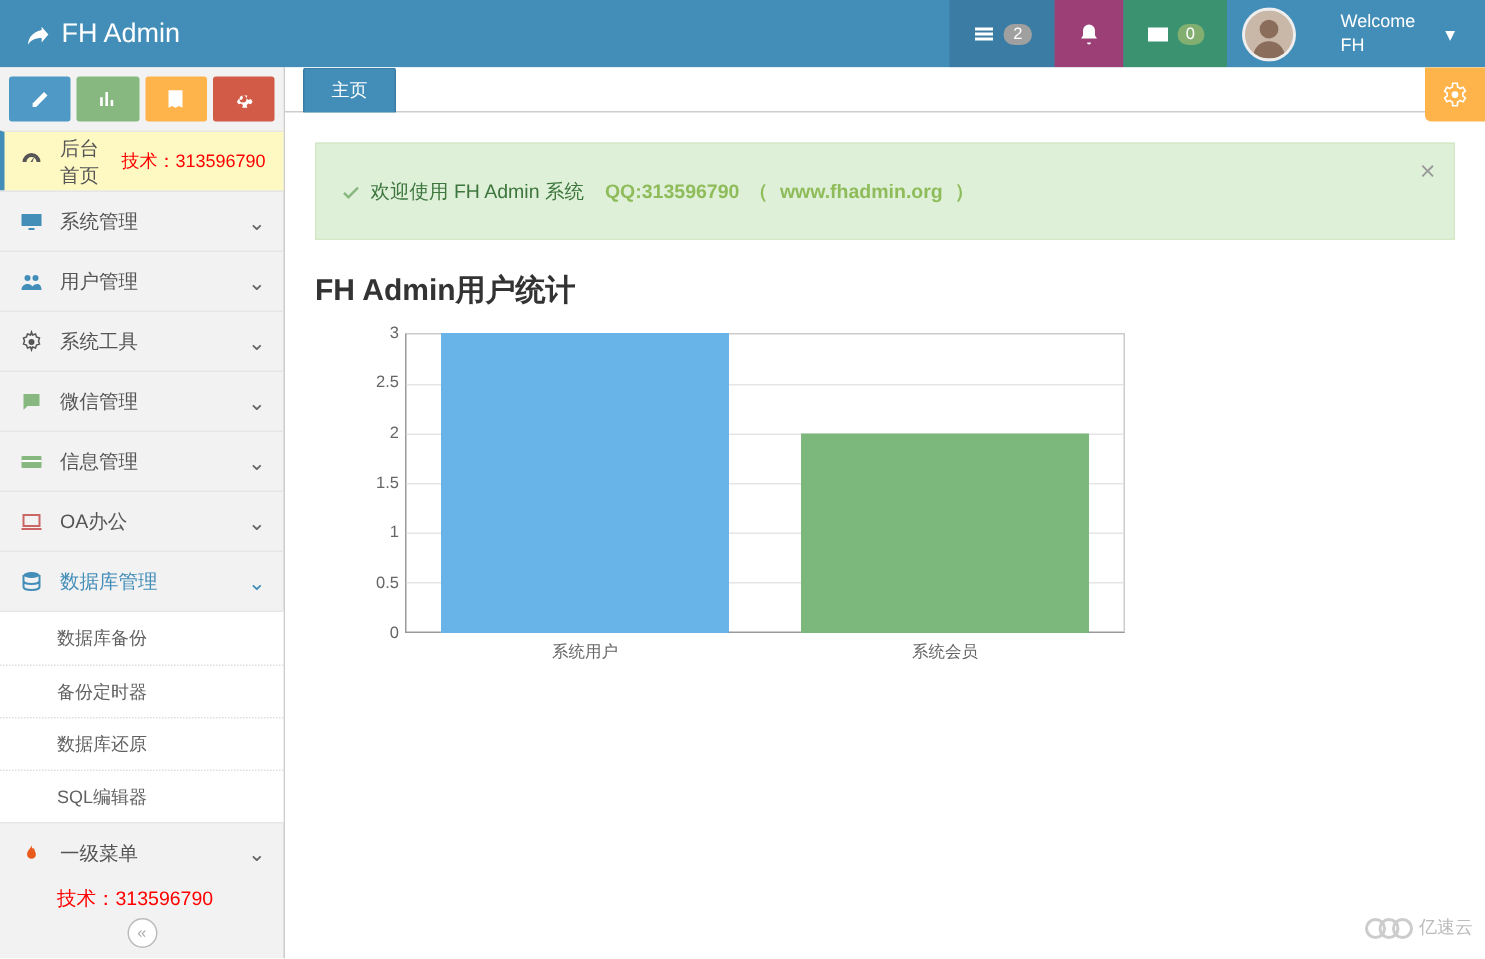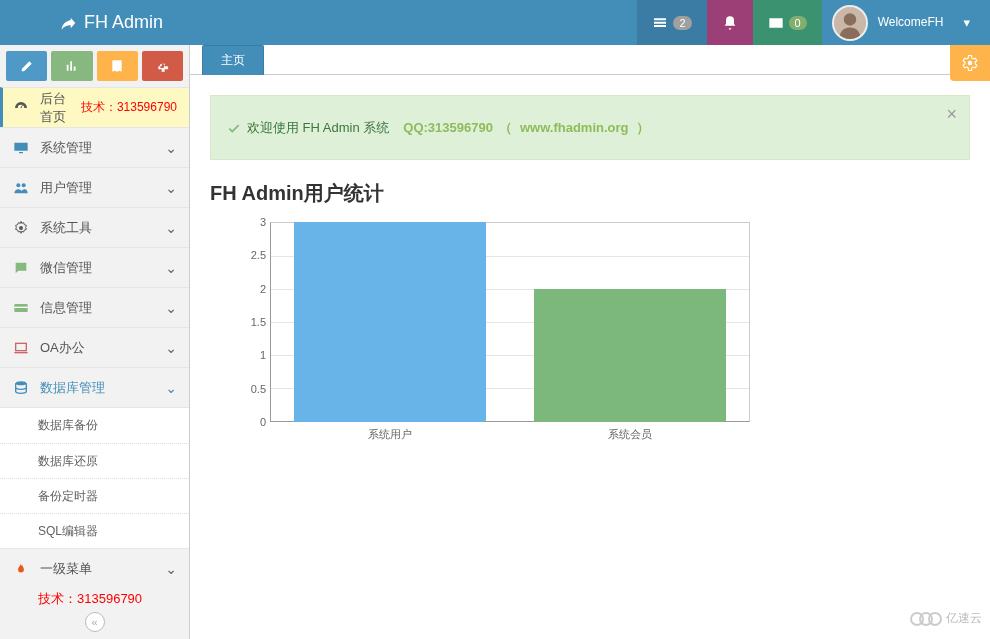--- a/index.html
+++ b/index.html
@@ -1,32 +1,32 @@
 <!DOCTYPE html>
 <html><head>
   <meta charset="utf-8">
   <style>
     * { margin: 0; padding: 0; box-sizing: border-box; }
     body { font-family: Arial, "Microsoft YaHei", sans-serif; font-size: 13px; background: #fff; width: 990px; height: 639px; overflow: hidden; position: relative; }
     
     
-    .header { background: #438eb9; height: 45px; display: flex; align-items: center; color: #fff; padding-left: 43px; }
+    .header { background: #438eb9; height: 45px; display: flex; align-items: center; color: #fff; }
     .logo { display: flex; align-items: center; padding: 0 15px; font-size: 18px; font-weight: 300; gap: 8px; }
     .header-spacer { flex: 1; }
     .header-item { height: 45px; display: flex; align-items: center; padding: 0 15px; position: relative; cursor: pointer; }
     .header-item.tasks { background: #3a7ca3; }
     .header-item.notif { background: #9c3f77; }
     .header-item.mail { background: #3b9270; }
     .header-item.user { background: #438eb9; padding: 0 20px 0 10px; gap: 10px; }
     .badge { background: #d15b47; color: #fff; border-radius: 10px; padding: 1px 6px; font-size: 11px; margin-left: 5px; }
     .badge.grey { background: #a0a0a0; }
     .badge.green { background: #82af6f; }
     .avatar { width: 36px; height: 36px; border-radius: 50%; background: #ddd; border: 2px solid rgba(255,255,255,0.5); overflow: hidden; }
     .avatar svg { width: 100%; height: 100%; }
-    .welcome { display: flex; flex-direction: row; font-size: 12px; line-height: 1.3; }
+    .welcome { display: flex; flex-direction: column; font-size: 12px; line-height: 1.3; margin-left: 20px; }
     .caret-down { margin-left: 10px; }
     
     
     .sidebar { position: absolute; left: 0; top: 45px; width: 190px; bottom: 0; background: #f2f2f2; border-right: 1px solid #ccc; }
     .sidebar-toolbar { display: flex; padding: 6px; gap: 4px; background: #f2f2f2; }
     .tb-btn { flex: 1; height: 30px; display: flex; align-items: center; justify-content: center; color: #fff; cursor: pointer; border-radius: 2px; }
     .tb-btn.blue { background: #4f99c6; }
     .tb-btn.green { background: #87b87f; }
     .tb-btn.orange { background: #ffb44b; }
     .tb-btn.red { background: #d15b47; }
@@ -239,24 +239,24 @@
     </span>
     <span class="nav-label">数据库管理</span>
     <span class="nav-chevron" style="color:#438eb9">⌄</span>
   </div>
 
   <div class="subnav">
     <div class="subnav-item">
         <span>数据库备份</span>
       </div>
     <div class="subnav-item">
+        <span>备份定时器</span>
+      </div>
+    <div class="subnav-item">
         <span>数据库还原</span>
-      </div>
-    <div class="subnav-item">
-        <span>备份定时器</span>
       </div>
     <div class="subnav-item">
         <span>SQL编辑器</span>
       </div>
   </div>
 
   <div class="nav-item">
     <span class="nav-icon">
       <svg width="14" height="16" viewBox="0 0 24 24" fill="#e8591b">
           <path d="M12 2c0 4-5 6-5 11a5 5 0 0 0 10 0c0-3-2-4-2-7 0 0-3 2-3-4z"></path>

